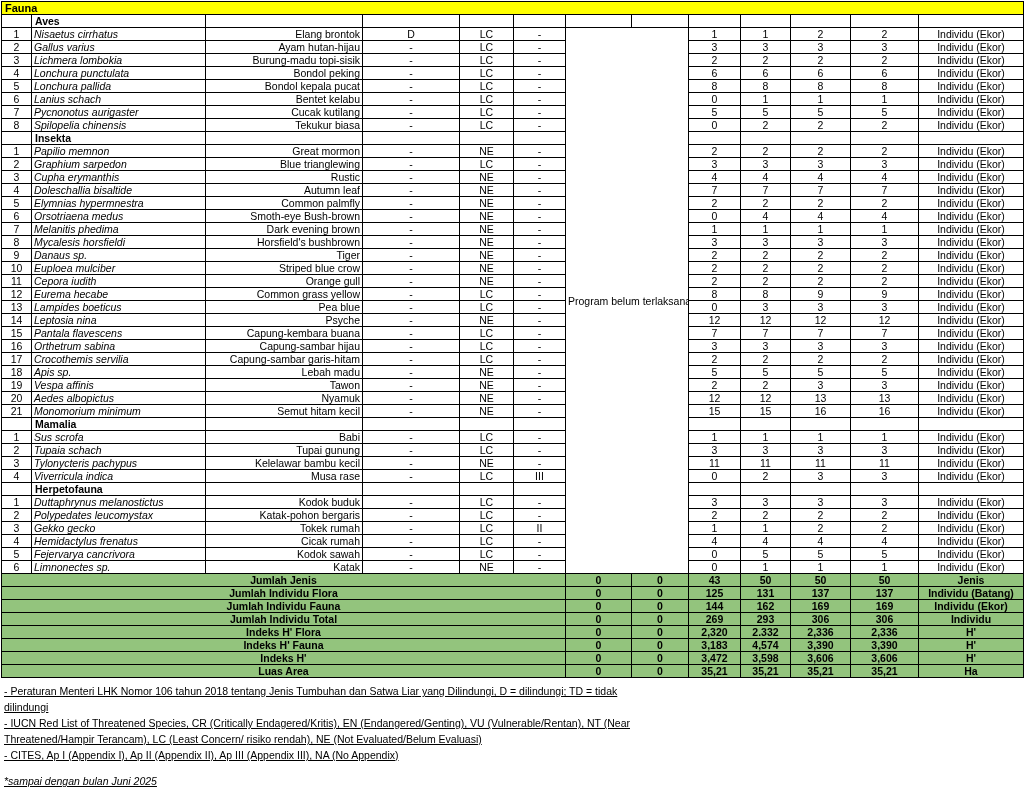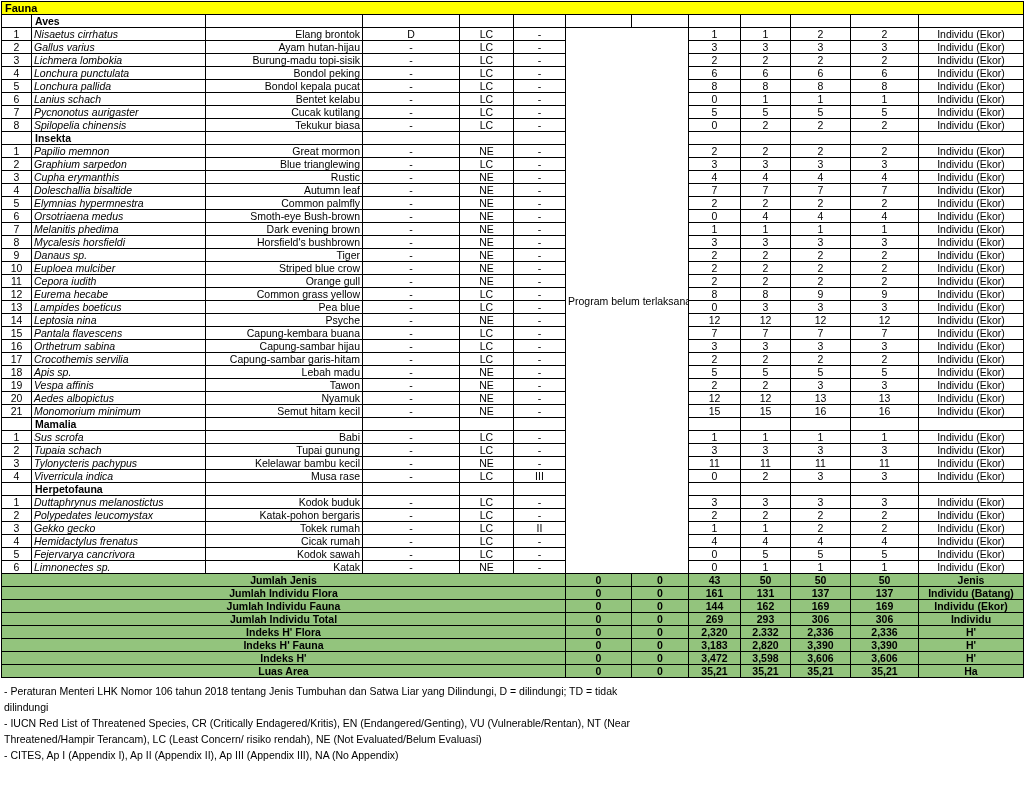--- a/index.html
+++ b/index.html
@@ -10,21 +10,21 @@
   table.fauna td { border: 1px solid #000; height: 12.65px; padding: 0 2px;
     font-size: 10.5px; line-height: 12px; overflow: hidden; white-space: nowrap; }
   td.c { text-align: center; }
   td.sci { font-style: italic; padding-left: 3px; }
   td.common { padding-left: 3px; text-align: right; }
   tr.title-row td { background: var(--title-bg, #ffff00); font-weight: bold; font-size: 11px; padding-left: 3px; }
   tr.section-row td.name { font-weight: bold; padding-left: 3px; }
   td.program { white-space: normal; text-align: center; vertical-align: middle; line-height: 13px; }
   tr.summary-row td { background: var(--summary-bg, #93c47d); font-weight: bold; text-align: center; }
   .notes { padding: 5px 0 0 3px; font-size: 10.5px; line-height: 16px; }
-  .notes .note-line { white-space: nowrap; }
+  .notes .note-line { white-space: nowrap; text-decoration: underline; }
   .footnote { margin-top: 10px; font-style: italic; }
 </style>
 </head>
 <body>
 
 <div class="sheet">
   <table class="fauna">
     <colgroup>
       <col style="width:30px">
         <col style="width:174px">
@@ -613,21 +613,21 @@
           <td class="c">43</td>
           <td class="c">50</td>
           <td class="c">50</td>
           <td class="c">50</td>
           <td class="c">Jenis</td>
         </tr>
         <tr class="summary-row">
           <td colspan="6">Jumlah Individu Flora</td>
           <td class="c">0</td>
           <td class="c">0</td>
-          <td class="c">161</td>
+          <td class="c">125</td>
           <td class="c">131</td>
           <td class="c">137</td>
           <td class="c">137</td>
           <td class="c">Individu (Batang)</td>
         </tr>
         <tr class="summary-row">
           <td colspan="6">Jumlah Individu Fauna</td>
           <td class="c">0</td>
           <td class="c">0</td>
           <td class="c">144</td>
@@ -654,21 +654,21 @@
           <td class="c">2.332</td>
           <td class="c">2,336</td>
           <td class="c">2,336</td>
           <td class="c">H'</td>
         </tr>
         <tr class="summary-row">
           <td colspan="6">Indeks H' Fauna</td>
           <td class="c">0</td>
           <td class="c">0</td>
           <td class="c">3,183</td>
-          <td class="c">2,820</td>
+          <td class="c">4,574</td>
           <td class="c">3,390</td>
           <td class="c">3,390</td>
           <td class="c">H'</td>
         </tr>
         <tr class="summary-row">
           <td colspan="6">Indeks H'</td>
           <td class="c">0</td>
           <td class="c">0</td>
           <td class="c">3,472</td>
           <td class="c">3,598</td>
@@ -688,14 +688,15 @@
         </tr>
       </tbody>
   </table>
 
   <div class="notes" id="notes">
       <div class="note-line">- Peraturan Menteri LHK Nomor 106 tahun 2018 tentang Jenis Tumbuhan dan Satwa Liar yang Dilindungi, D = dilindungi; TD = tidak</div>
       <div class="note-line">dilindungi</div>
       <div class="note-line">- IUCN Red List of Threatened Species, CR (Critically Endagered/Kritis), EN (Endangered/Genting), VU (Vulnerable/Rentan), NT (Near</div>
       <div class="note-line">Threatened/Hampir Terancam), LC (Least Concern/ risiko rendah), NE (Not Evaluated/Belum Evaluasi)</div>
       <div class="note-line">- CITES, Ap I (Appendix I), Ap II (Appendix II), Ap III (Appendix III), NA (No Appendix)</div>
+      <div class="note-line footnote">*sampai dengan bulan Juni 2025</div>
     </div>
 </div>
 
 </body></html>

